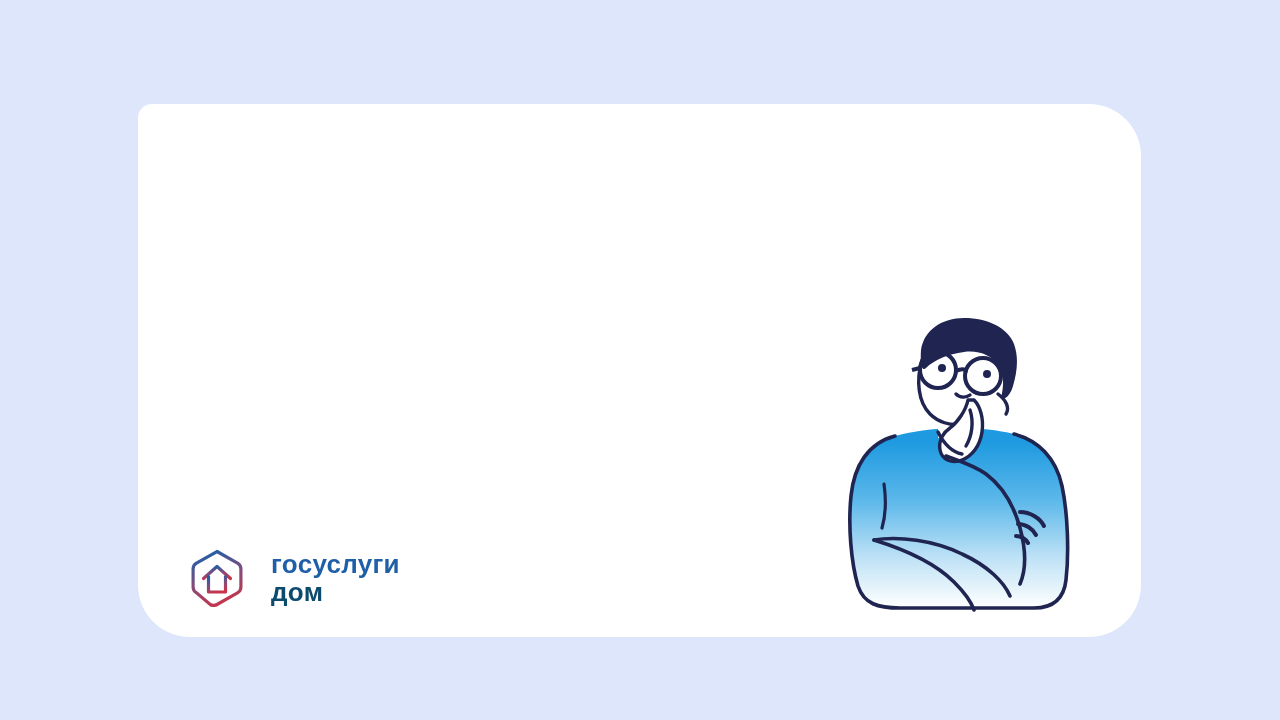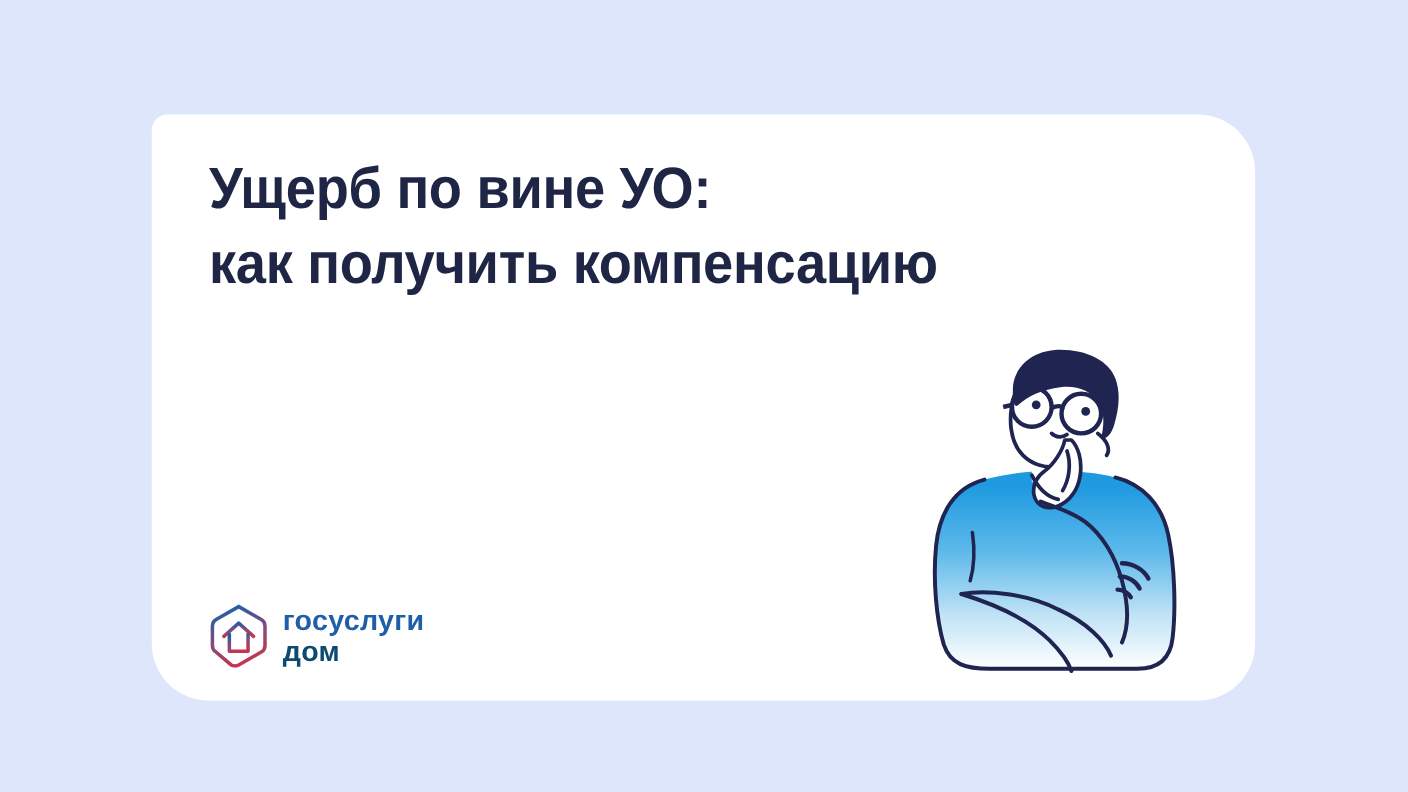--- a/index.html
+++ b/index.html
@@ -53,21 +53,21 @@
     transform-origin: left center;
   }
 
   
   #logo {
     position: absolute;
     left: 52px;
     top: 445px;
     display: flex;
     align-items: center;
-    gap: 13px;
+    gap: 27px;
   }
   #logo-mark {
     width: 54px;
     height: 58px;
     flex: 0 0 auto;
     display: block;
   }
   #logo-wordmark {
     display: flex;
     flex-direction: column;
@@ -95,24 +95,20 @@
   }
   #illustration svg { display: block; width: 100%; height: 100%; }
 </style>
 </head>
 <body>
 
 <div id="slide-root">
 
   <div id="card">
 
-    <div id="title-block">
-      <span class="title-line">Ущерб по вине УО:</span>
-      <span class="title-line">как получить компенсацию</span>
-    </div>
 
     <div id="illustration">
       <svg viewBox="0 0 240 300" xmlns="http://www.w3.org/2000/svg" aria-hidden="true">
         <defs>
           <linearGradient id="shirtGrad" x1="0" y1="0.08" x2="0" y2="1">
             <stop offset="0%" stop-color="#1f9ae0"></stop>
             <stop offset="35%" stop-color="#5cb8ea"></stop>
             <stop offset="70%" stop-color="#bfe2f6"></stop>
             <stop offset="100%" stop-color="#ffffff"></stop>
           </linearGradient>

